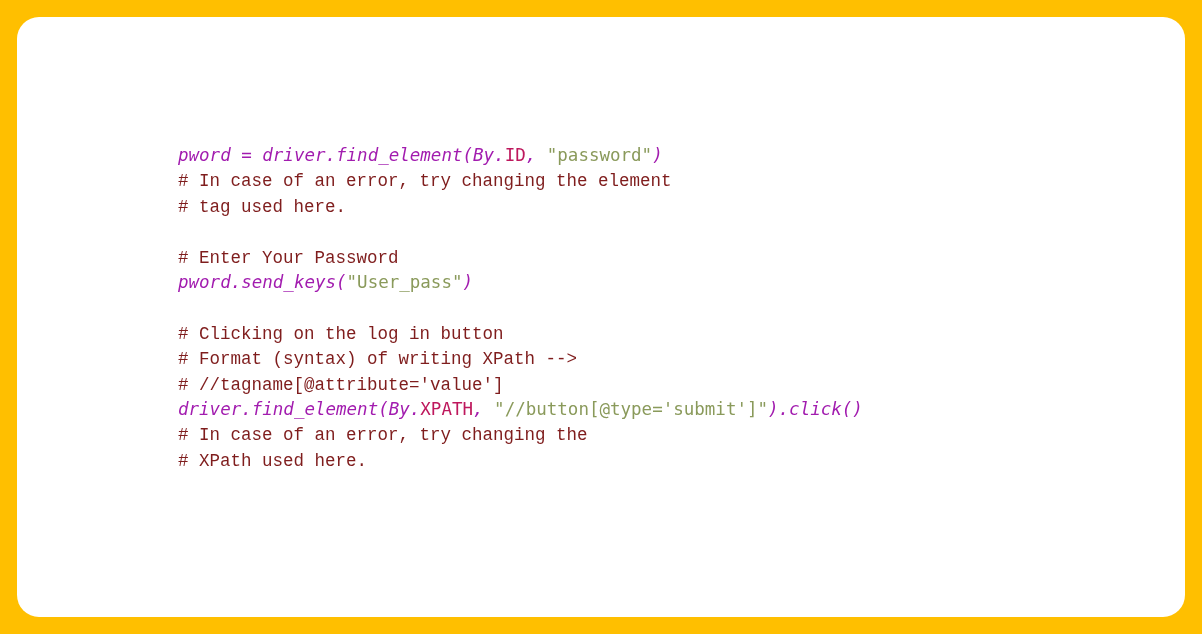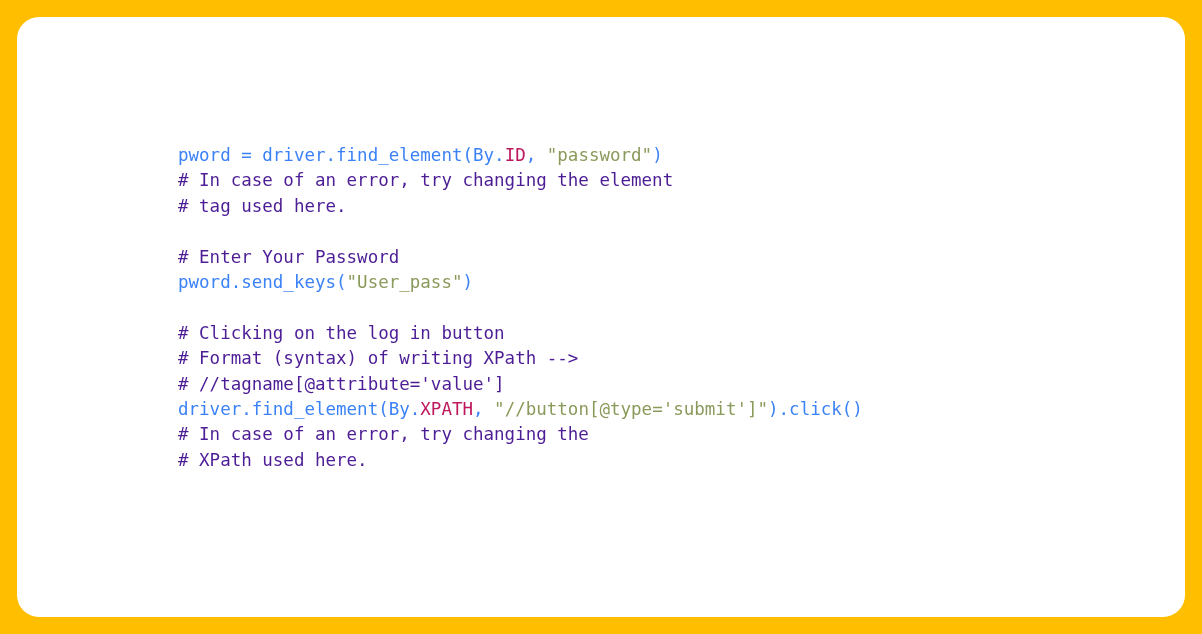--- a/index.html
+++ b/index.html
@@ -62,22 +62,22 @@
 
   .line {
     display: block;
     height: 25.4px;
   }
   .line.blank {
     height: 25.4px;
   }
 
   
-  .tok-plain   { color: #3b82f6; }
-  .tok-comment { color: #4c1d95; }
+  .tok-plain   { color: #a21caf; font-style: italic; }
+  .tok-comment { color: #7f1d1d; font-family: Liberation Mono, monospace; }
   .tok-attr    { color: #be185d; }
   .tok-string  { color: #8a9a5b; }
 </style>
 </head>
 <body>
 
 <div id="frame">
   <div id="panel">
     <div id="code-viewport">
       <pre id="code-block"><span class="line"><span class="tok-plain">pword = driver.find_element(By.</span><span class="tok-attr">ID</span><span class="tok-plain">, </span><span class="tok-string">"password"</span><span class="tok-plain">)</span></span><span class="line"><span class="tok-comment"># In case of an error, try changing the element</span></span><span class="line"><span class="tok-comment"># tag used here.</span></span><span class="line blank">​</span><span class="line"><span class="tok-comment"># Enter Your Password</span></span><span class="line"><span class="tok-plain">pword.send_keys(</span><span class="tok-string">"User_pass"</span><span class="tok-plain">)</span></span><span class="line blank">​</span><span class="line"><span class="tok-comment"># Clicking on the log in button</span></span><span class="line"><span class="tok-comment"># Format (syntax) of writing XPath --&gt;</span></span><span class="line"><span class="tok-comment"># //tagname[@attribute='value']</span></span><span class="line"><span class="tok-plain">driver.find_element(By.</span><span class="tok-attr">XPATH</span><span class="tok-plain">, </span><span class="tok-string">"//button[@type='submit']"</span><span class="tok-plain">).click()</span></span><span class="line"><span class="tok-comment"># In case of an error, try changing the</span></span><span class="line"><span class="tok-comment"># XPath used here.</span></span></pre>

